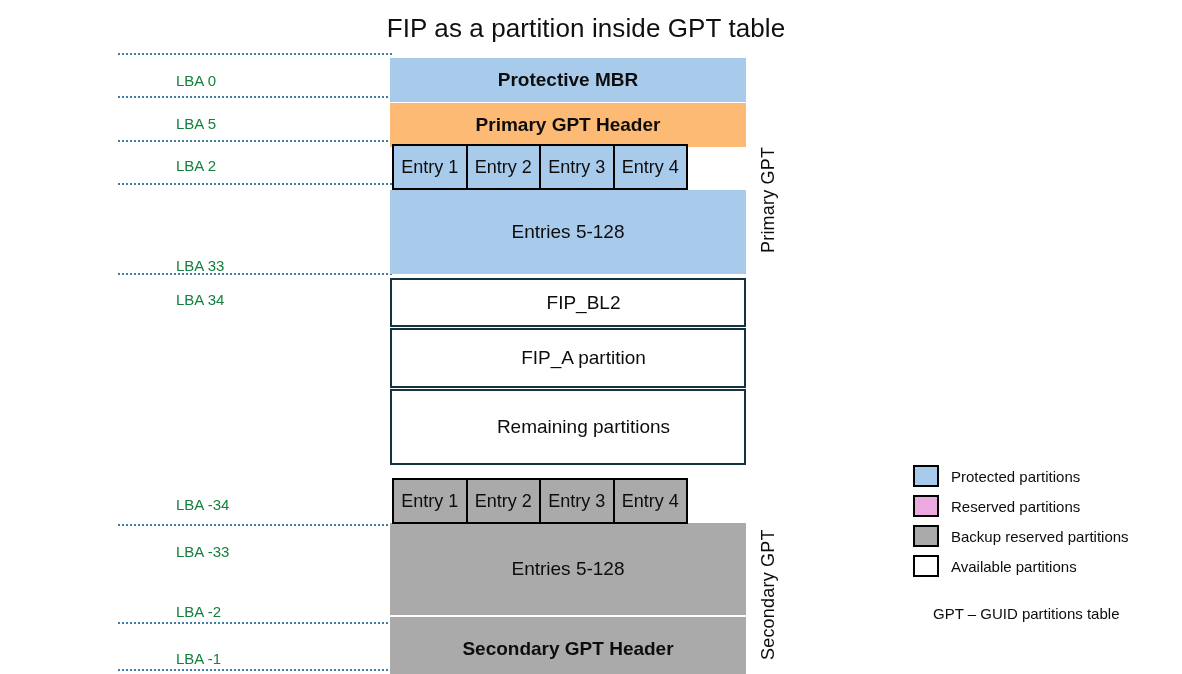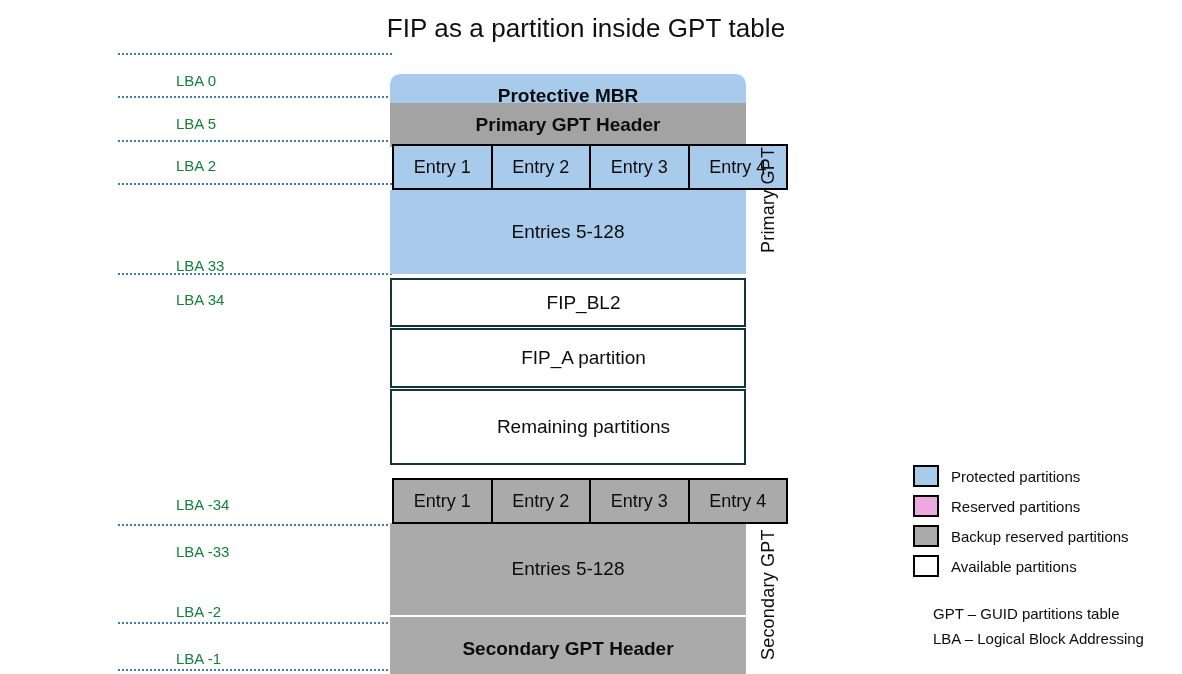--- a/index.html
+++ b/index.html
@@ -63,34 +63,34 @@
     left: 0;
     width: 356px;
     box-sizing: border-box;
     display: flex;
     align-items: center;
     justify-content: center;
     font-size: 19px;
     white-space: nowrap;
   }
   .band.blue   { background: #a8cbec; }
-  .band.pink   { background: #a3a3a3; }
+  .band.pink   { background: #fdba74; }
   .band.gray   { background: #aaaaaa; }
   .band.white  {
     background: #ffffff;
     border: 2px solid #13333f;
     padding-left: 31px;
   }
   .band.bold   { font-weight: bold; }
 
   
   .entry-row {
     position: absolute;
     left: 2px;
-    width: 396px;
+    width: 296px;
     box-sizing: border-box;
     display: flex;
     border: 2px solid #000000;
   }
   .entry-cell {
     flex: 1 1 0;
     box-sizing: border-box;
     display: flex;
     align-items: center;
     justify-content: center;
@@ -174,21 +174,21 @@
     <div class="lba-label" style="top: 158px;">LBA 2</div>
     <div class="lba-label" style="top: 258px;">LBA 33</div>
     <div class="lba-label" style="top: 292px;">LBA 34</div>
     <div class="lba-label" style="top: 497px;">LBA -34</div>
     <div class="lba-label" style="top: 544px;">LBA -33</div>
     <div class="lba-label" style="top: 604px;">LBA -2</div>
     <div class="lba-label" style="top: 651px;">LBA -1</div>
   </div>
 
 <div id="diagram-column">
-    <div class="band blue bold" style="top: 16px; height: 44px; border-radius: 10px;">Protective MBR</div>
+    <div class="band blue bold" style="top: 0px; height: 44px;">Protective MBR</div>
     <div class="band pink bold" style="top: 45px; height: 44px;">Primary GPT Header</div>
     <div class="band blue" style="top: 132px; height: 84px;">Entries 5-128</div>
     <div class="band white" style="top: 220px; height: 49px;">FIP_BL2</div>
     <div class="band white" style="top: 270px; height: 60px;">FIP_A partition</div>
     <div class="band white" style="top: 331px; height: 76px;">Remaining partitions</div>
     <div class="band gray" style="top: 465px; height: 92px;">Entries 5-128</div>
     <div class="band gray bold" style="top: 559px; height: 64px;">Secondary GPT Header</div>
     <div class="entry-row blue" style="top: 86px; height: 46px;">
       <div class="entry-cell">Entry 1</div>
       <div class="entry-cell">Entry 2</div>
@@ -222,14 +222,13 @@
       <div class="legend-text">Backup reserved partitions</div>
     </div>
     <div class="legend-row">
       <div class="legend-swatch" style="background: rgb(255, 255, 255);"></div>
       <div class="legend-text">Available partitions</div>
     </div>
   </div>
 
 <div id="abbreviations">
     <div class="abbrev-line">GPT – GUID partitions table</div>
-    <div class="abbrev-line">LBA – Logical Block Addressing</div>
   </div>
 
 </body></html>

